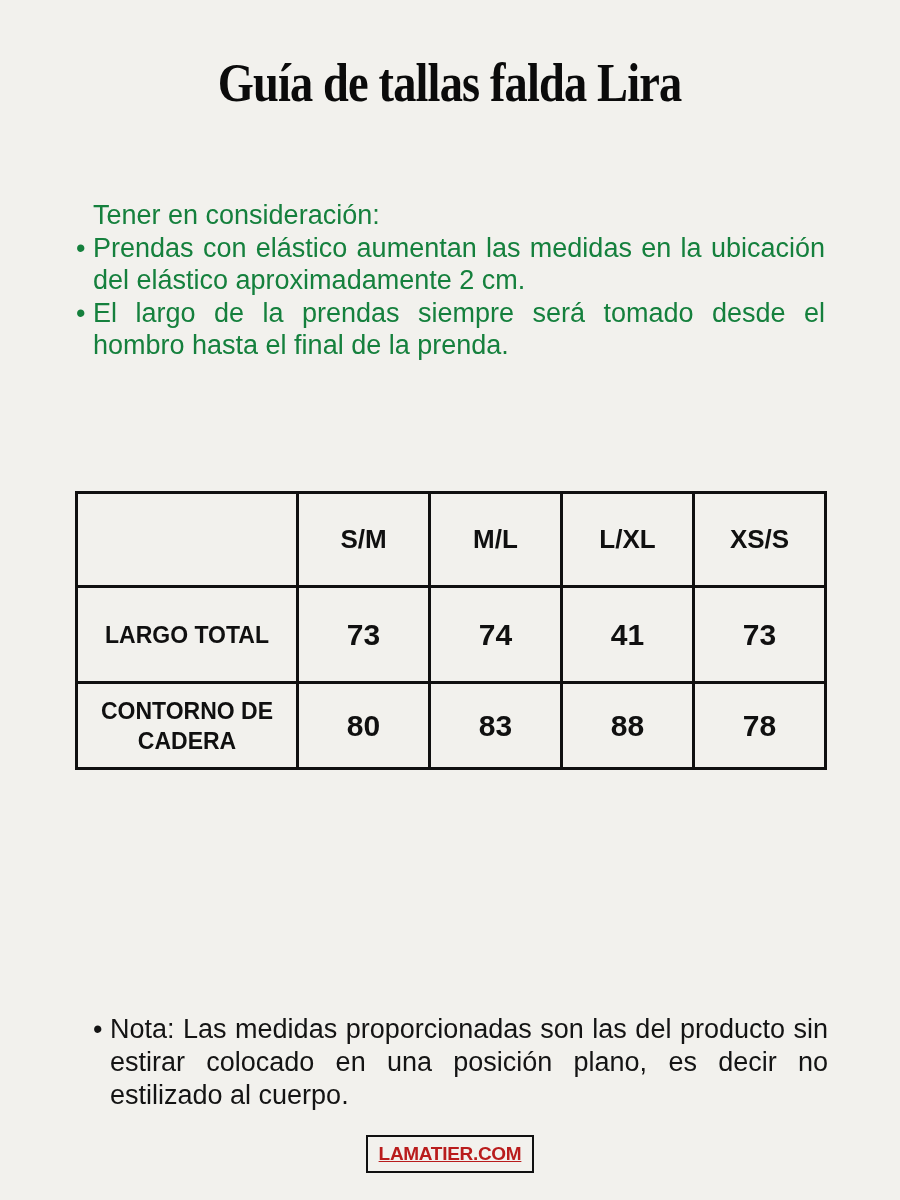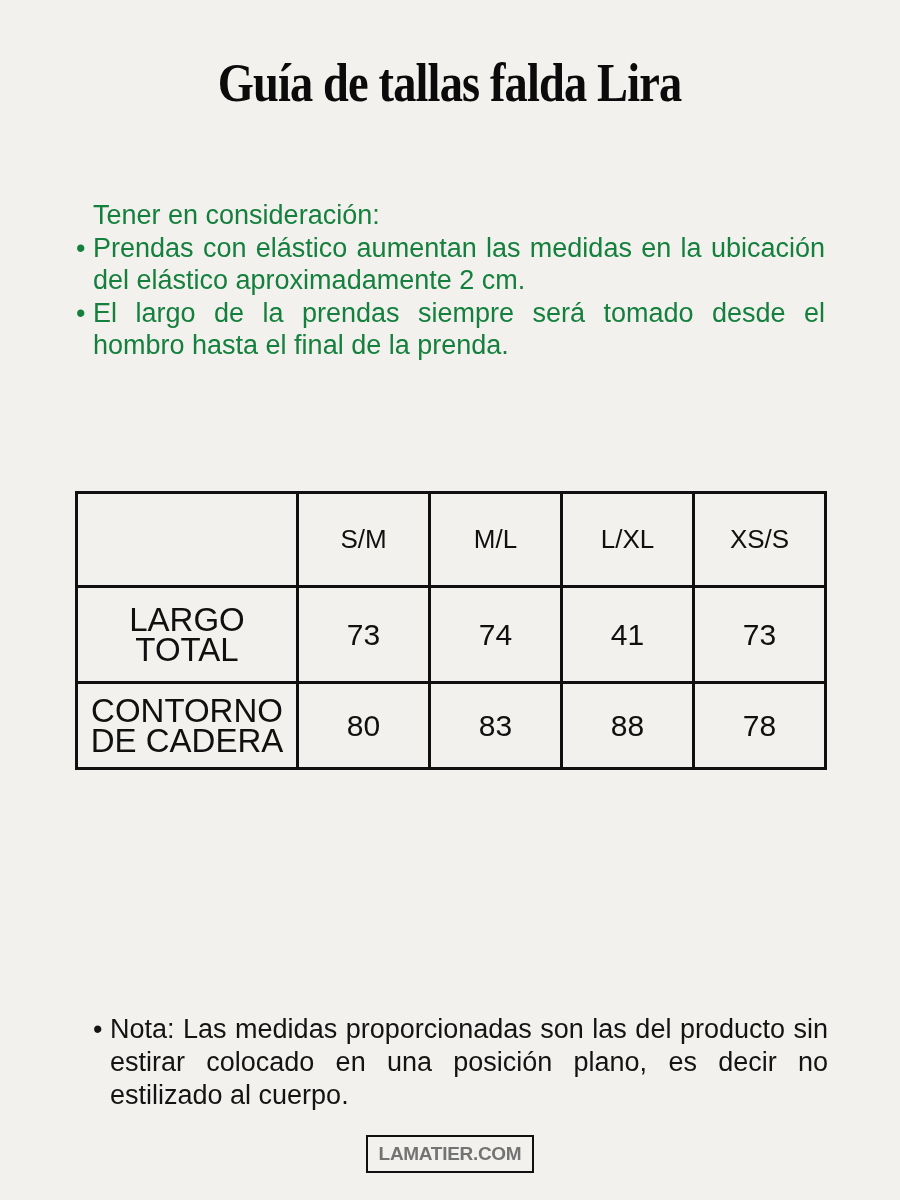--- a/index.html
+++ b/index.html
@@ -40,31 +40,31 @@
   .bullet-text { flex:1; text-align:justify; text-justify:inter-word; }
 
   
   .size-table {
     position:absolute; top:491px; left:75px;
     border-collapse:collapse; table-layout:fixed;
   }
   .size-table th, .size-table td {
     border:3px solid #101010;
     text-align:center; vertical-align:middle;
-    font-weight:400;
+    font-weight:700;
     padding:0 8px;
   }
   .size-table col.label-col { width:221px; }
   .size-table col.size-col { width:132px; }
   .size-table tr.header-row  { height:94px; }
   .size-table tr.header-row th { font-size:26px; }
   .size-table tr.data-row-0 { height:96px; }
   .size-table tr.data-row-1 { height:92px; }
   .size-table tr.data-row-2 { height:86px; }
-  .size-table td.row-label { font-size:33px; line-height:30px; }
+  .size-table td.row-label { font-size:23px; line-height:30px; }
   .size-table td.cell-value { font-size:30px;text-align:center; }
 
   
   .note {
     position:absolute; top:1013px; left:92px; width:736px;
     font-size:27px; line-height:33px; color:#141414;
   }
   .note .bullet-marker { flex:0 0 18px; }
   .note-label { font-weight:normal; }
 
@@ -75,21 +75,21 @@
   }
   .footer-box {
     border:2px solid #101010;
     height:38px;
     display:flex; align-items:center;
     padding:0 11px;
     background:transparent;
   }
   .footer-text {
     font-size:19px; font-weight:bold; letter-spacing:-0.3px;
-    color:#737373; white-space:nowrap;
+    color:#b91c1c; white-space:nowrap;text-decoration:underline;
   }
 </style>
 </head>
 <body>
 
 <div class="title-wrap">
   <h1 class="title">Guía de tallas falda Lira</h1>
 </div>
 
 <div class="considerations">

